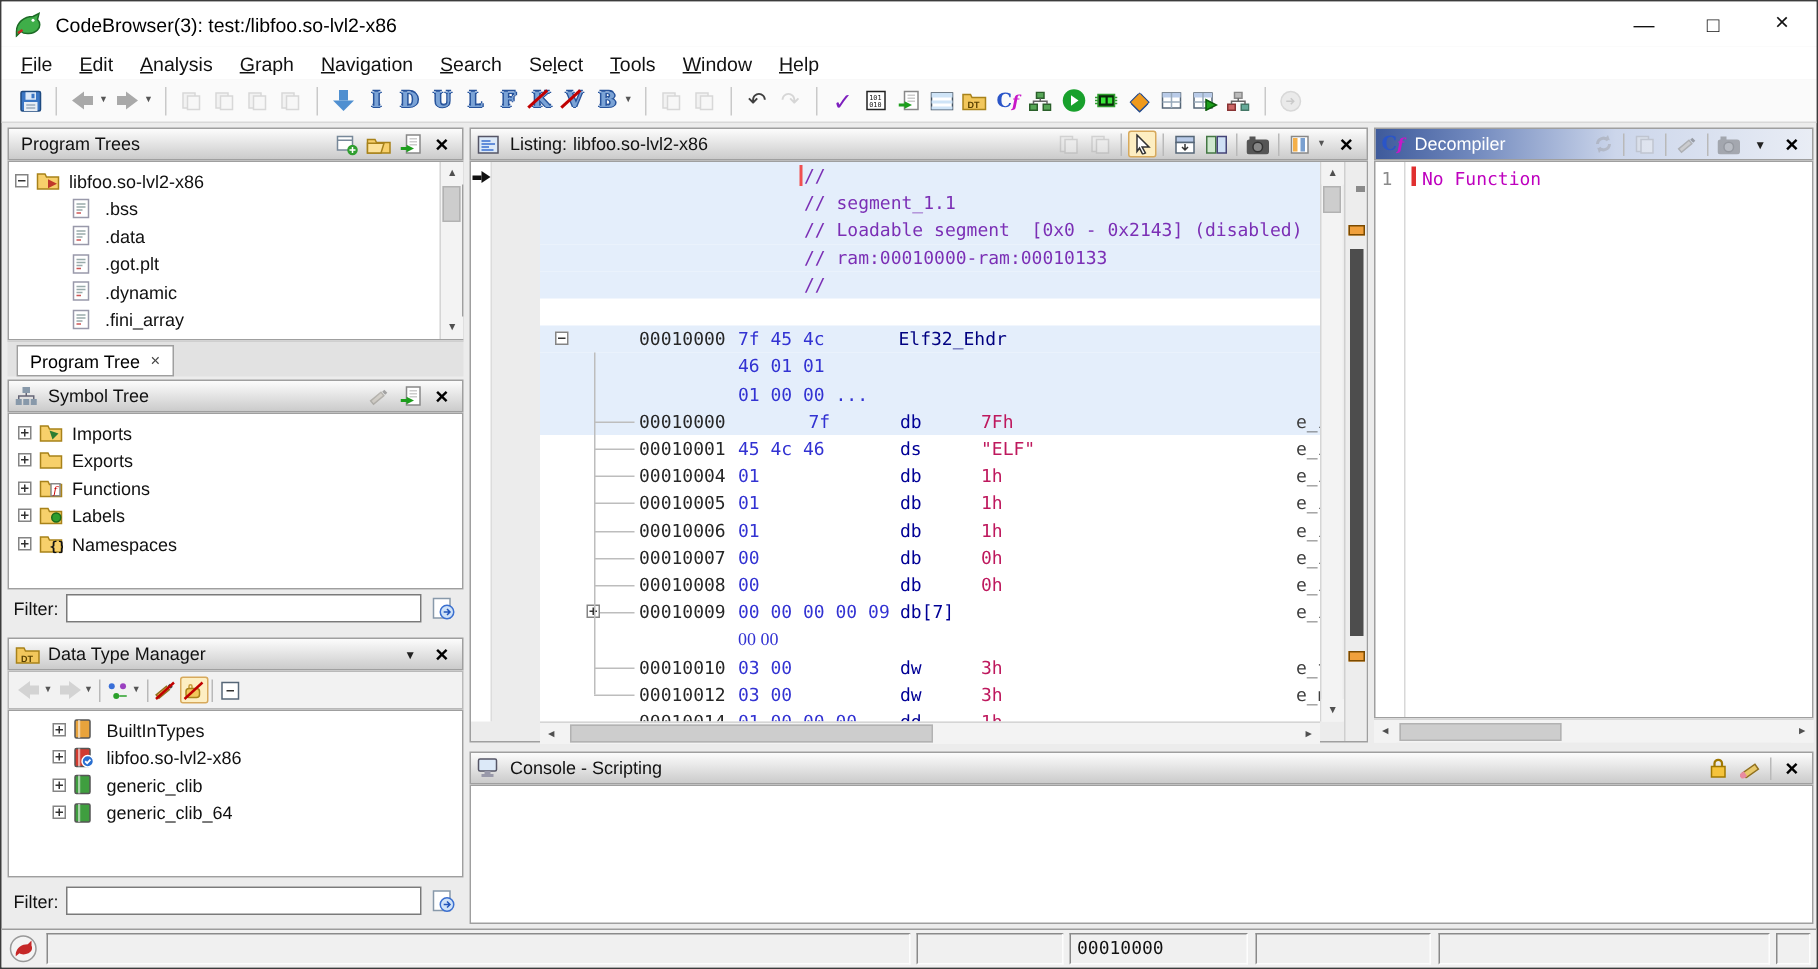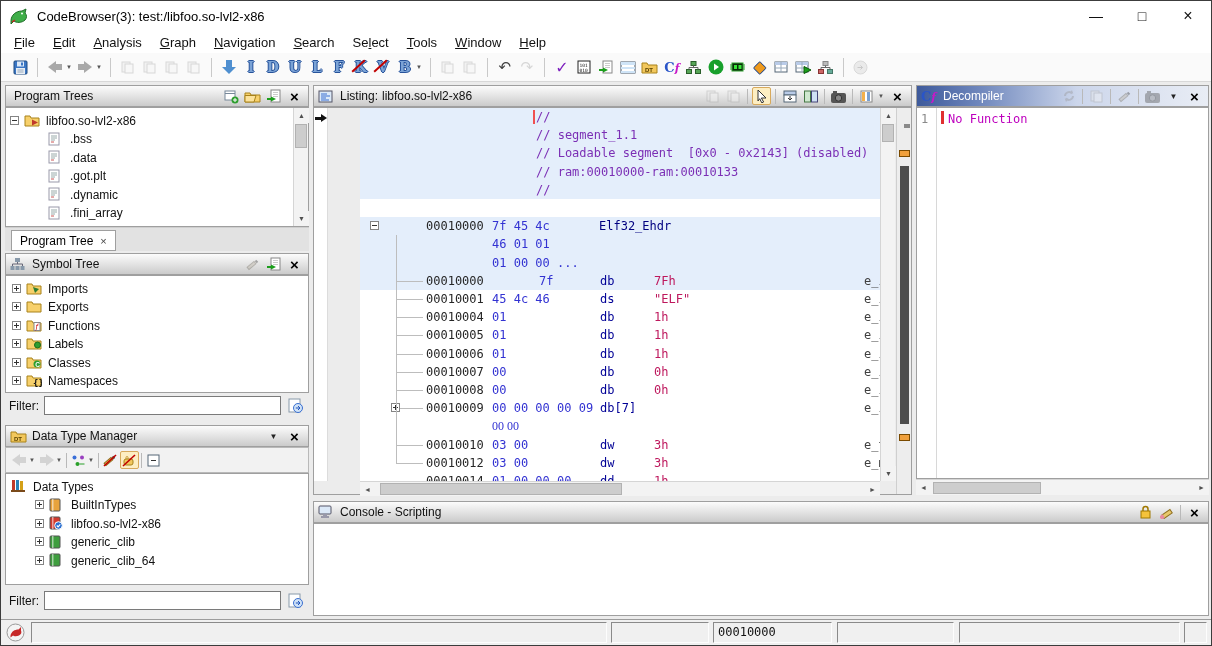--- a/index.html
+++ b/index.html
@@ -494,31 +494,20 @@
               <circle cx="11.5" cy="8" r="3" fill="#2f9e2f" stroke="#1a6b1a"></circle>
             </svg>
           </span>
           <span class="tlabel">Labels</span>
         </div>
         <div class="trow" style="padding-left: 2px;">
           <span class="exp plus"></span>
           <span class="ticon">
             <svg width="16" height="13">
               <path d="M1 2h5l1 2h8v8H1z" fill="#f7d06b" stroke="#a8821a"></path>
-              <circle cx="11" cy="8" r="3.5" fill="#2f9e2f"></circle>
-              <text x="9.2" y="10.5" font-size="6.5" fill="#fff" font-family="Liberation Sans" font-weight="bold">C</text>
-            </svg>
-          </span>
-          <span class="tlabel">Classes</span>
-        </div>
-        <div class="trow" style="padding-left: 2px;">
-          <span class="exp plus"></span>
-          <span class="ticon">
-            <svg width="16" height="13">
-              <path d="M1 2h5l1 2h8v8H1z" fill="#f7d06b" stroke="#a8821a"></path>
               <text x="7" y="11.5" font-size="9" font-family="DejaVu Sans Mono" font-weight="bold" fill="#111">{}</text>
             </svg>
           </span>
           <span class="tlabel">Namespaces</span>
         </div>
       </div>
   </div>
   <div class="filter-row" style="left:8px;top:395px;width:296px">
     <span>Filter:</span>
     <input class="filter-input" value="" style="">
@@ -592,31 +581,20 @@
       <span class="hsep"></span>
       <span class="hicon">
         <svg width="13" height="13">
           <rect x="1" y="1" width="11" height="11" fill="#fff" stroke="#567"></rect>
           <path d="M4 6.5h5" stroke="#333"></path>
         </svg>
       </span>
     </div>
   <div class="white-area" style="left:4px;top:472px;width:304px;height:112px">
     <div id="dtmbody" style="position:absolute;left:3px;top:3px;right:2px">
-        <div class="trow" style="padding-left: 2px;">
-          <span class="ticon">
-            <svg width="15" height="14">
-              <rect x="1" y="1" width="3" height="10" fill="#c0392b"></rect>
-              <rect x="5" y="1" width="3" height="10" fill="#2980b9"></rect>
-              <rect x="9" y="2" width="3" height="9" fill="#d4a017"></rect>
-              <rect x="0" y="11" width="14" height="2" fill="#7a4a1a"></rect>
-            </svg>
-          </span>
-          <span class="tlabel">Data Types</span>
-        </div>
         <div class="trow" style="padding-left: 26px;">
           <span class="exp plus"></span>
           <span class="ticon">
             <svg width="13" height="14">
               <rect x="1" y="1" width="10" height="12" rx="1" fill="#e8a33c" stroke="#555"></rect>
               <rect x="3" y="1" width="1.5" height="12" fill="#fff" opacity="0.55"></rect>
             </svg>
           </span>
           <span class="tlabel">BuiltInTypes</span>
         </div>

